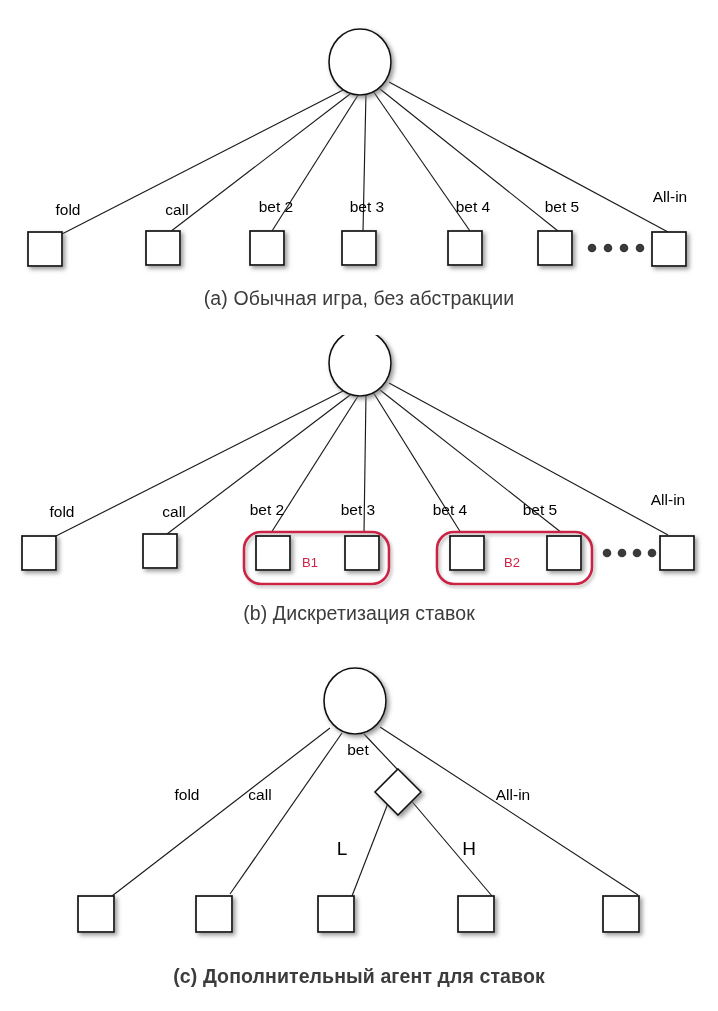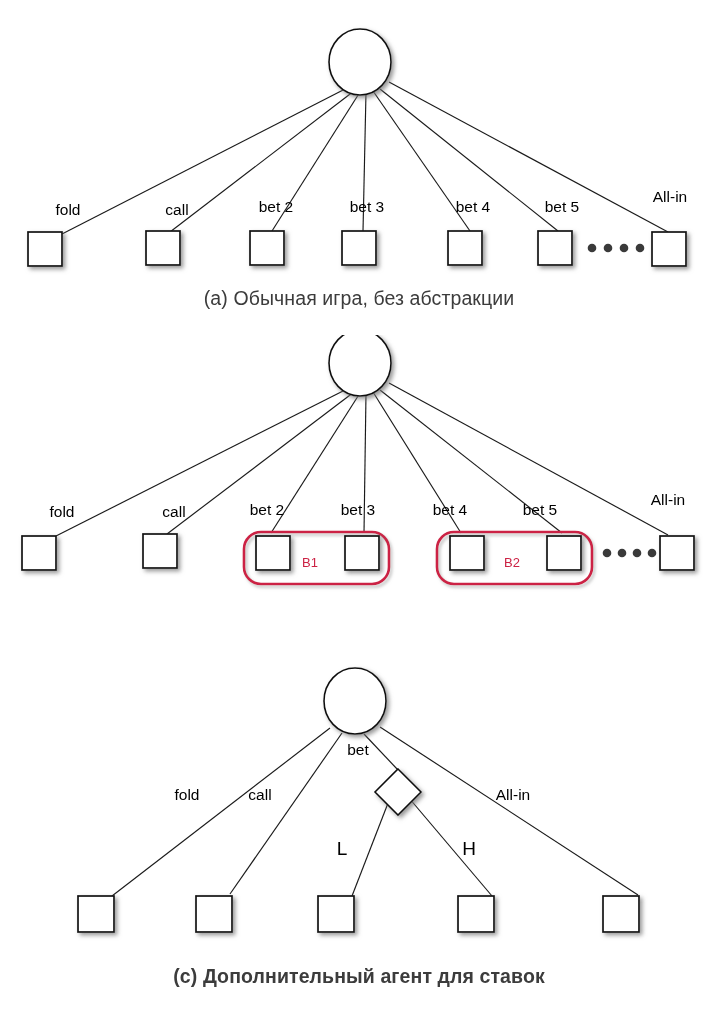--- a/index.html
+++ b/index.html
@@ -176,20 +176,21 @@
     </g>
 
     <g>
       <circle class="dot" cx="607" cy="218" r="4.3"></circle>
       <circle class="dot" cx="622" cy="218" r="4.3"></circle>
       <circle class="dot" cx="637" cy="218" r="4.3"></circle>
       <circle class="dot" cx="652" cy="218" r="4.3"></circle>
     </g>
   </svg>
 
+  <div class="caption" style="top:602px;">(b) Дискретизация ставок</div>
 
   <svg class="panel" id="svg-c" width="718" height="300" style="top:655px;">
     <defs>
       <filter id="shC" x="-60%" y="-60%" width="260%" height="260%">
         <feDropShadow dx="2.5" dy="2.5" stdDeviation="2.2" flood-color="#777777" flood-opacity="0.75"></feDropShadow>
       </filter>
     </defs>
 
     <g>
       <line class="edge" x1="330" y1="73" x2="112" y2="241"></line>

